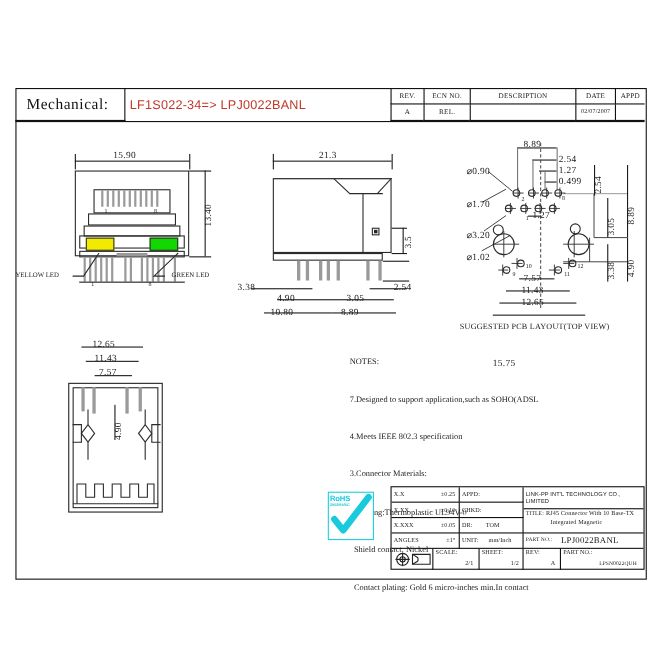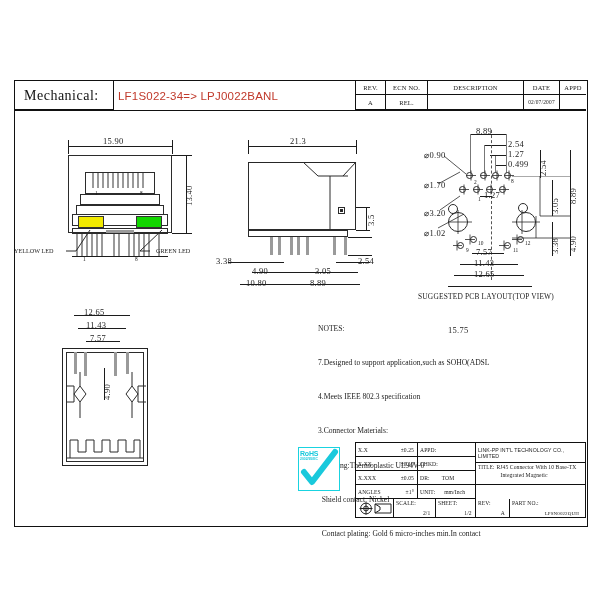--- a/index.html
+++ b/index.html
@@ -442,20 +442,24 @@
     <div class="tb-cell tb-b" style="left:120px;top:0;width:109px;height:20px;justify-content:center;font-size:5.2px;letter-spacing:.1px;font-family:'Liberation Sans',sans-serif;">LINK-PP INT'L TECHNOLOGY CO., LIMITED</div>
 
     <div class="tb-cell tb-b" style="left:120px;top:20px;width:109px;height:22px;align-items:flex-start;padding-top:1px;">
       <span style="font-size:5.2px;">TITLE:</span>
       <span style="margin-left:2px;line-height:7.5px;font-size:5.6px;">
         <span style="display:block;">RJ45 Connector With 10 Base-TX</span>
         <span style="display:block;margin-left:4px;">Integrated Magnetic</span>
       </span>
     </div>
 
+    <div class="tb-cell tb-b" style="left:120px;top:42px;width:109px;height:14px;">
+      <span style="font-size:5px;">PART NO.:</span>
+      <span style="margin-left:8px;font-size:8px;letter-spacing:.2px;">LPJ0022BANL</span>
+    </div>
 
     <div class="tb-cell tb-r" style="left:0;top:56px;width:38px;height:19px;justify-content:center;">
       <svg width="34" height="13" viewBox="0 0 34 13">
         <circle cx="7" cy="6.5" r="5.4" fill="none" stroke="#222" stroke-width="1"></circle>
         <circle cx="7" cy="6.5" r="2.4" fill="none" stroke="#222" stroke-width="1"></circle>
         <line x1="0.5" y1="6.5" x2="13.5" y2="6.5" stroke="#222" stroke-width="1"></line>
         <line x1="7" y1="0.3" x2="7" y2="12.7" stroke="#222" stroke-width="1"></line>
         <polygon points="16,2 32,2 32,11 16,11" fill="none" stroke="#222" stroke-width="1"></polygon>
         <line x1="16" y1="2" x2="21" y2="5" stroke="#222" stroke-width="1"></line>
         <line x1="21" y1="5" x2="21" y2="8" stroke="#222" stroke-width="1"></line>

